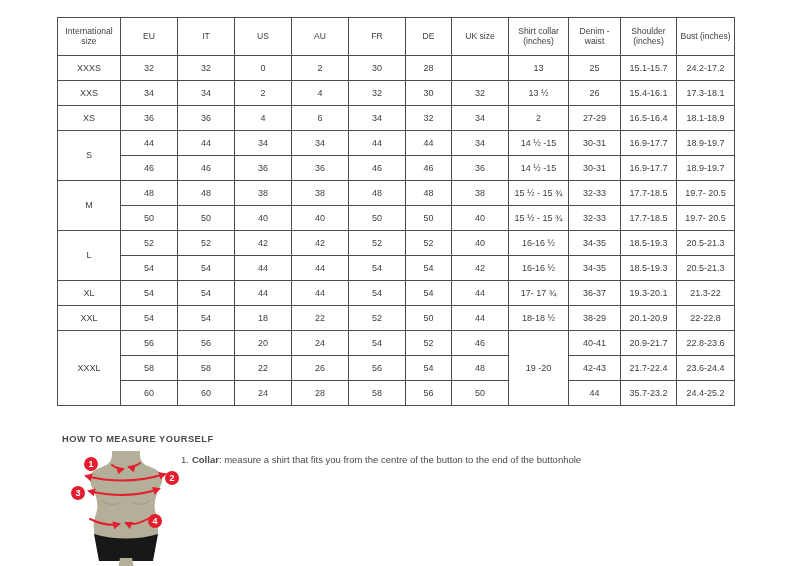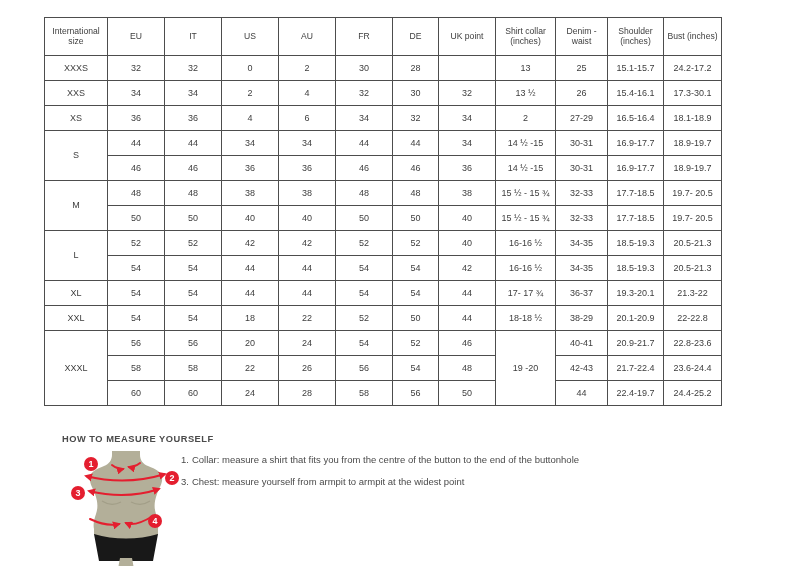--- a/index.html
+++ b/index.html
@@ -3,21 +3,21 @@
 <meta charset="utf-8">
 <style>
   html,body{margin:0;padding:0;}
   body{
     width:787px;height:566px;position:relative;overflow:hidden;
     background:#ffffff;color:#3d3d3d;
     font-family:"Liberation Sans", sans-serif;
   }
   
   table.size-chart{
-    position:absolute;left:44px;top:17px;width:677px;
+    position:absolute;left:57px;top:17px;width:677px;
     border-collapse:collapse;table-layout:fixed;
   }
   .size-chart th,.size-chart td{
     border:1px solid #4d4d4d;
     text-align:center;vertical-align:middle;
     font-weight:normal;color:#3d3d3d;
     padding:0 1px;line-height:1.15;
   }
   .size-chart th{height:37px;font-size:8.6px;}
   .size-chart td{height:24px;font-size:9px;}
@@ -25,21 +25,21 @@
   .measure{position:absolute;left:57px;top:429px;width:700px;}
   .measure h2{
     margin:5px;font-size:9.3px;font-weight:bold;color:#4a4a4a;
     letter-spacing:.5px;
   }
   .measure-body{display:flex;align-items:flex-start;margin-top:7px;}
   .figure-wrap{margin-left:12px;width:112px;flex:0 0 112px;}
   .m-items{margin-left:0;padding-top:3px;}
   .m-item{font-size:9.5px;color:#4a4a4a;margin-bottom:11px;line-height:11px;}
   .m-item .num{margin-right:3px;}
-  .m-item b{font-weight:normal;}
+  .m-item b{font-weight:bold;}
 </style>
 </head>
 <body>
 
 <table class="size-chart">
   <colgroup>
     <col style="width:63px">
       <col style="width:57px">
       <col style="width:57px">
     <col style="width:57px">
@@ -54,21 +54,21 @@
   </colgroup>
   <thead>
     <tr>
         <th>International size</th>
         <th>EU</th>
         <th>IT</th>
         <th>US</th>
         <th>AU</th>
         <th>FR</th>
         <th>DE</th>
-        <th>UK point</th>
+        <th>UK size</th>
         <th>Shirt collar (inches)</th>
         <th>Denim - waist</th>
         <th>Shoulder (inches)</th>
         <th>Bust (inches)</th>
       </tr>
   </thead>
   <tbody>
       <tr>
         <td rowspan="1">XXXS</td>
         <td>32</td>
@@ -88,21 +88,21 @@
         <td>34</td>
         <td>34</td>
         <td>2</td>
         <td>4</td>
         <td>32</td>
         <td>30</td>
         <td>32</td>
         <td>13 ½</td>
         <td>26</td>
         <td>15.4-16.1</td>
-        <td>17.3-30.1</td>
+        <td>17.3-18.1</td>
       </tr>
       <tr>
         <td rowspan="1">XS</td>
         <td>36</td>
         <td>36</td>
         <td>4</td>
         <td>6</td>
         <td>34</td>
         <td>32</td>
         <td>34</td>
@@ -248,21 +248,21 @@
       </tr>
       <tr>
         <td>60</td>
         <td>60</td>
         <td>24</td>
         <td>28</td>
         <td>58</td>
         <td>56</td>
         <td>50</td>
         <td>44</td>
-        <td>22.4-19.7</td>
+        <td>35.7-23.2</td>
         <td>24.4-25.2</td>
       </tr>
     </tbody>
 </table>
 
 <section class="measure">
   <h2>HOW TO MEASURE YOURSELF</h2>
   <div class="measure-body">
     <div class="figure-wrap">
       <svg viewBox="0 0 112 118" width="112" height="118">
@@ -305,18 +305,15 @@
         <g>
           <circle cx="86" cy="70" r="7" fill="#e41e2f"></circle>
           <text x="86" y="73.2" text-anchor="middle" font-size="9" font-weight="bold" fill="#ffffff">4</text>
         </g>
       </svg>
     </div>
     <div class="m-items">
       <div class="m-item">
         <span class="num">1.</span><b>Collar</b><span>: measure a shirt that fits you from the centre of the button to the end of the buttonhole</span>
       </div>
-      <div class="m-item">
-        <span class="num">3.</span><b>Chest</b><span>: measure yourself from armpit to armpit at the widest point</span>
-      </div>
     </div>
   </div>
 </section>
 
 </body></html>

